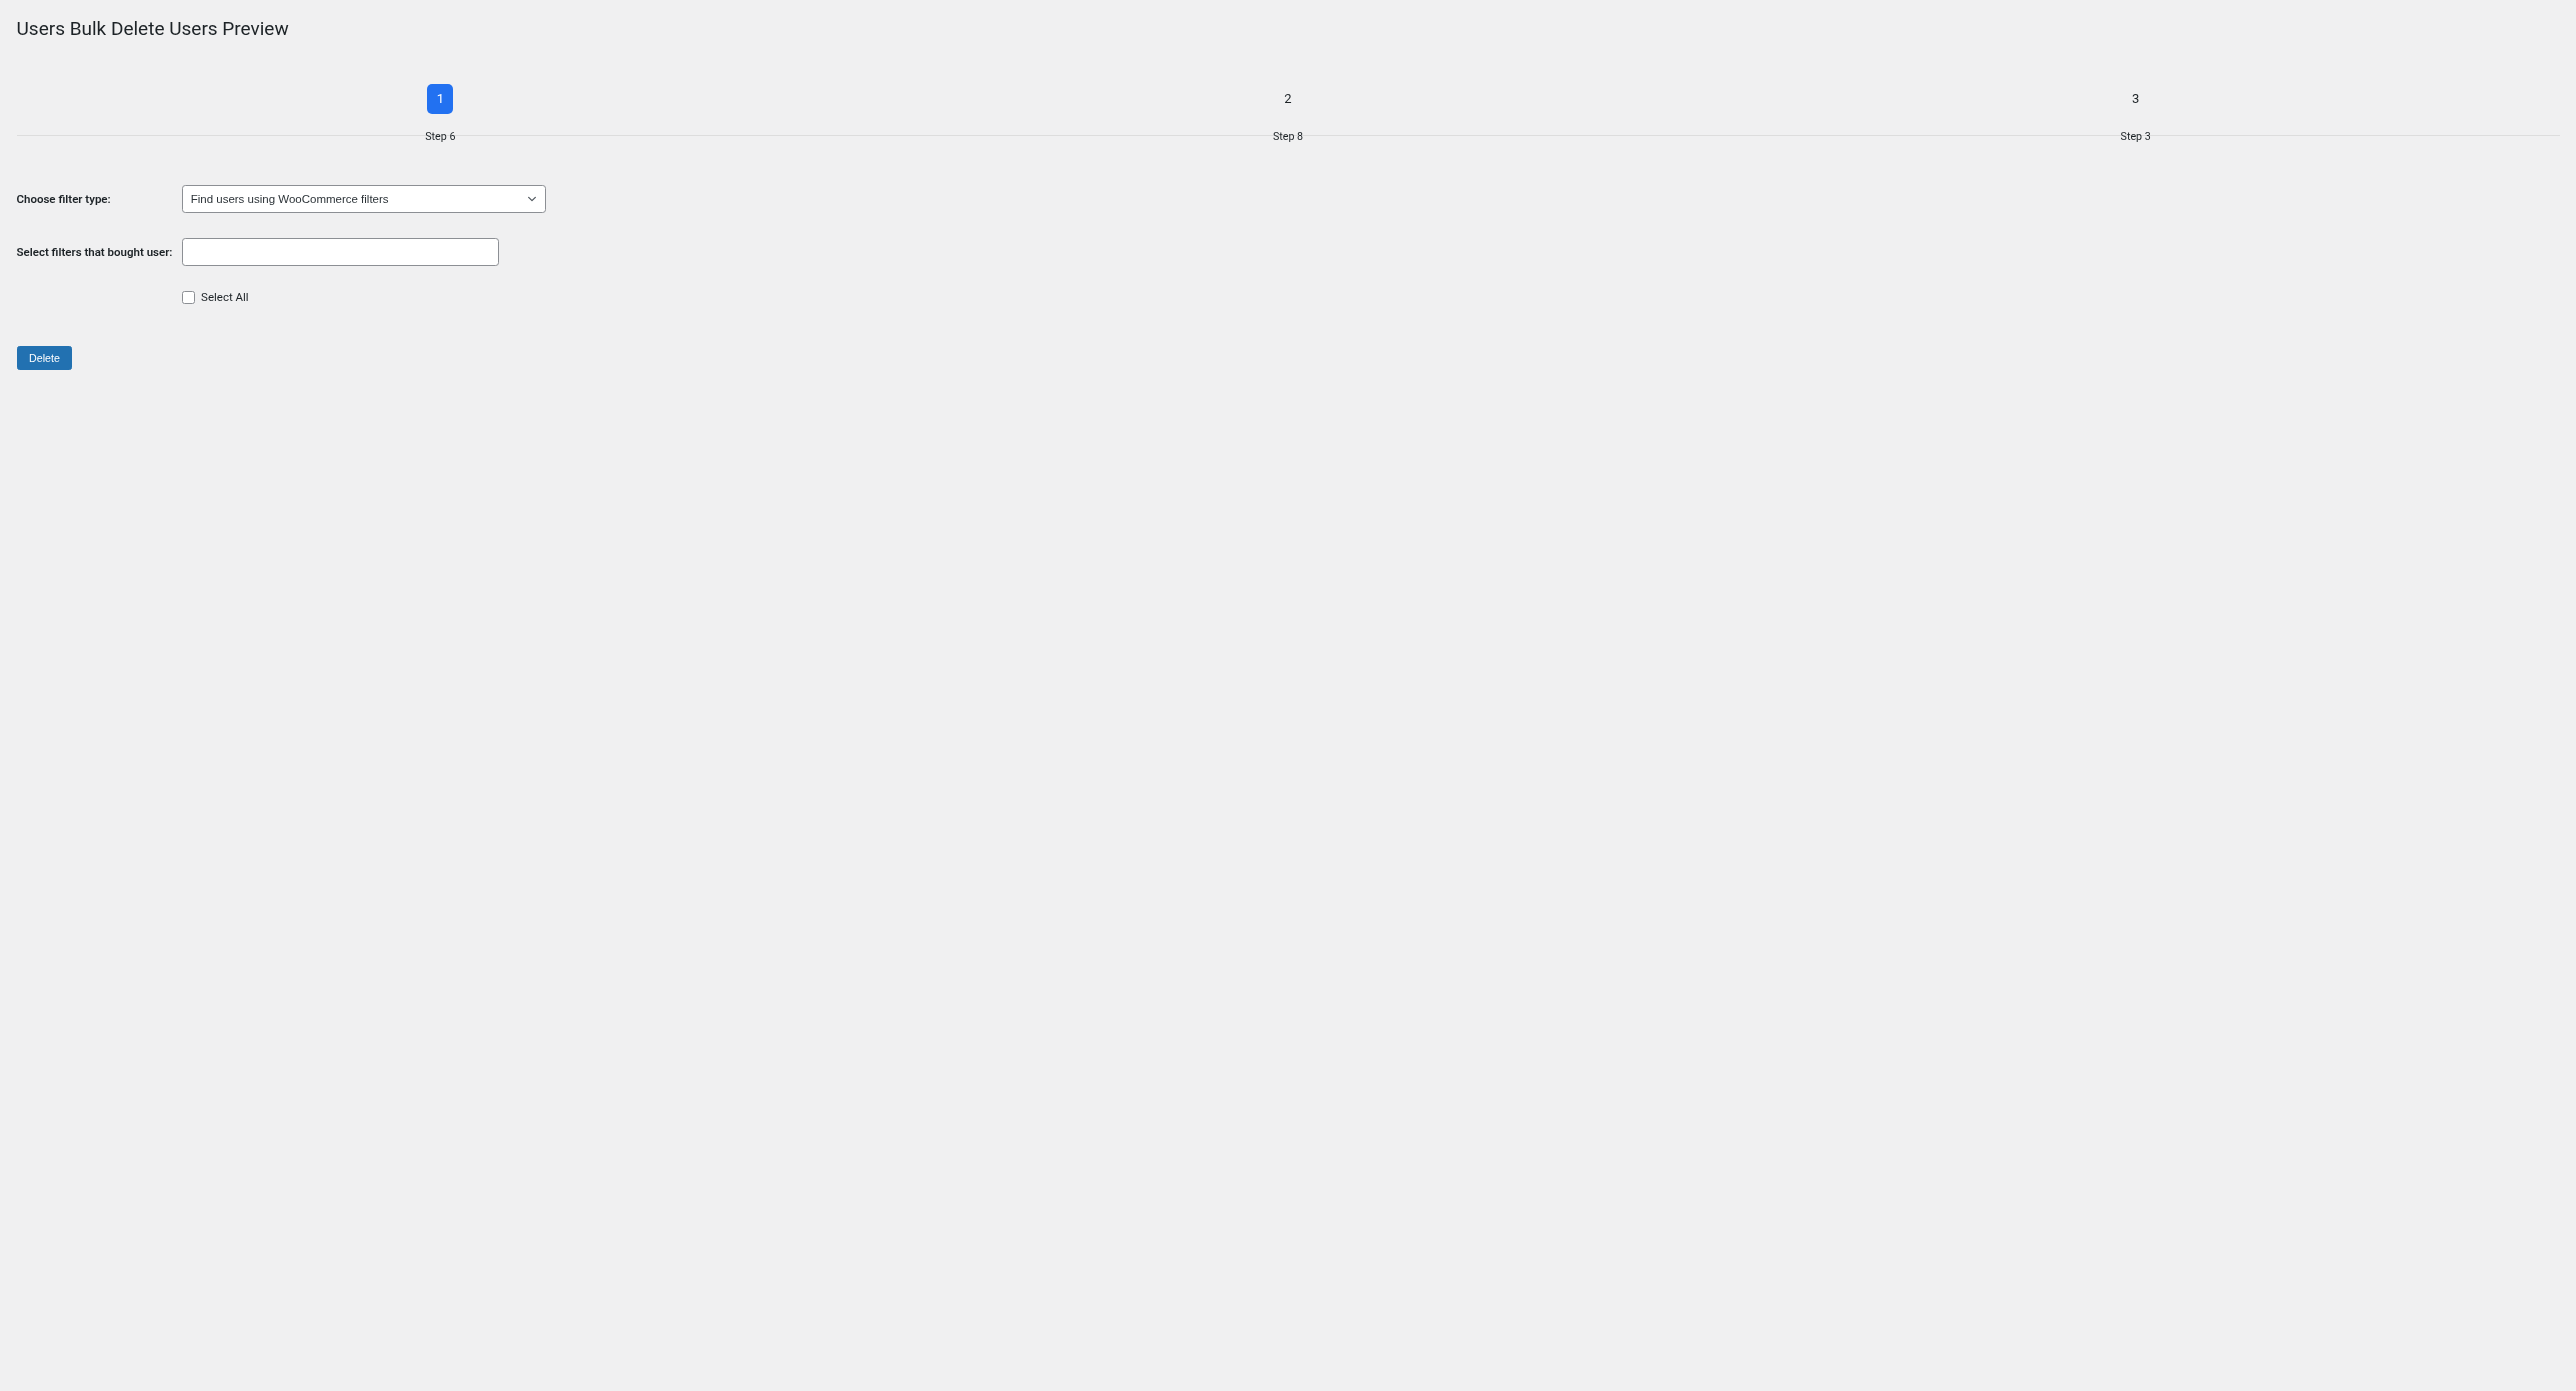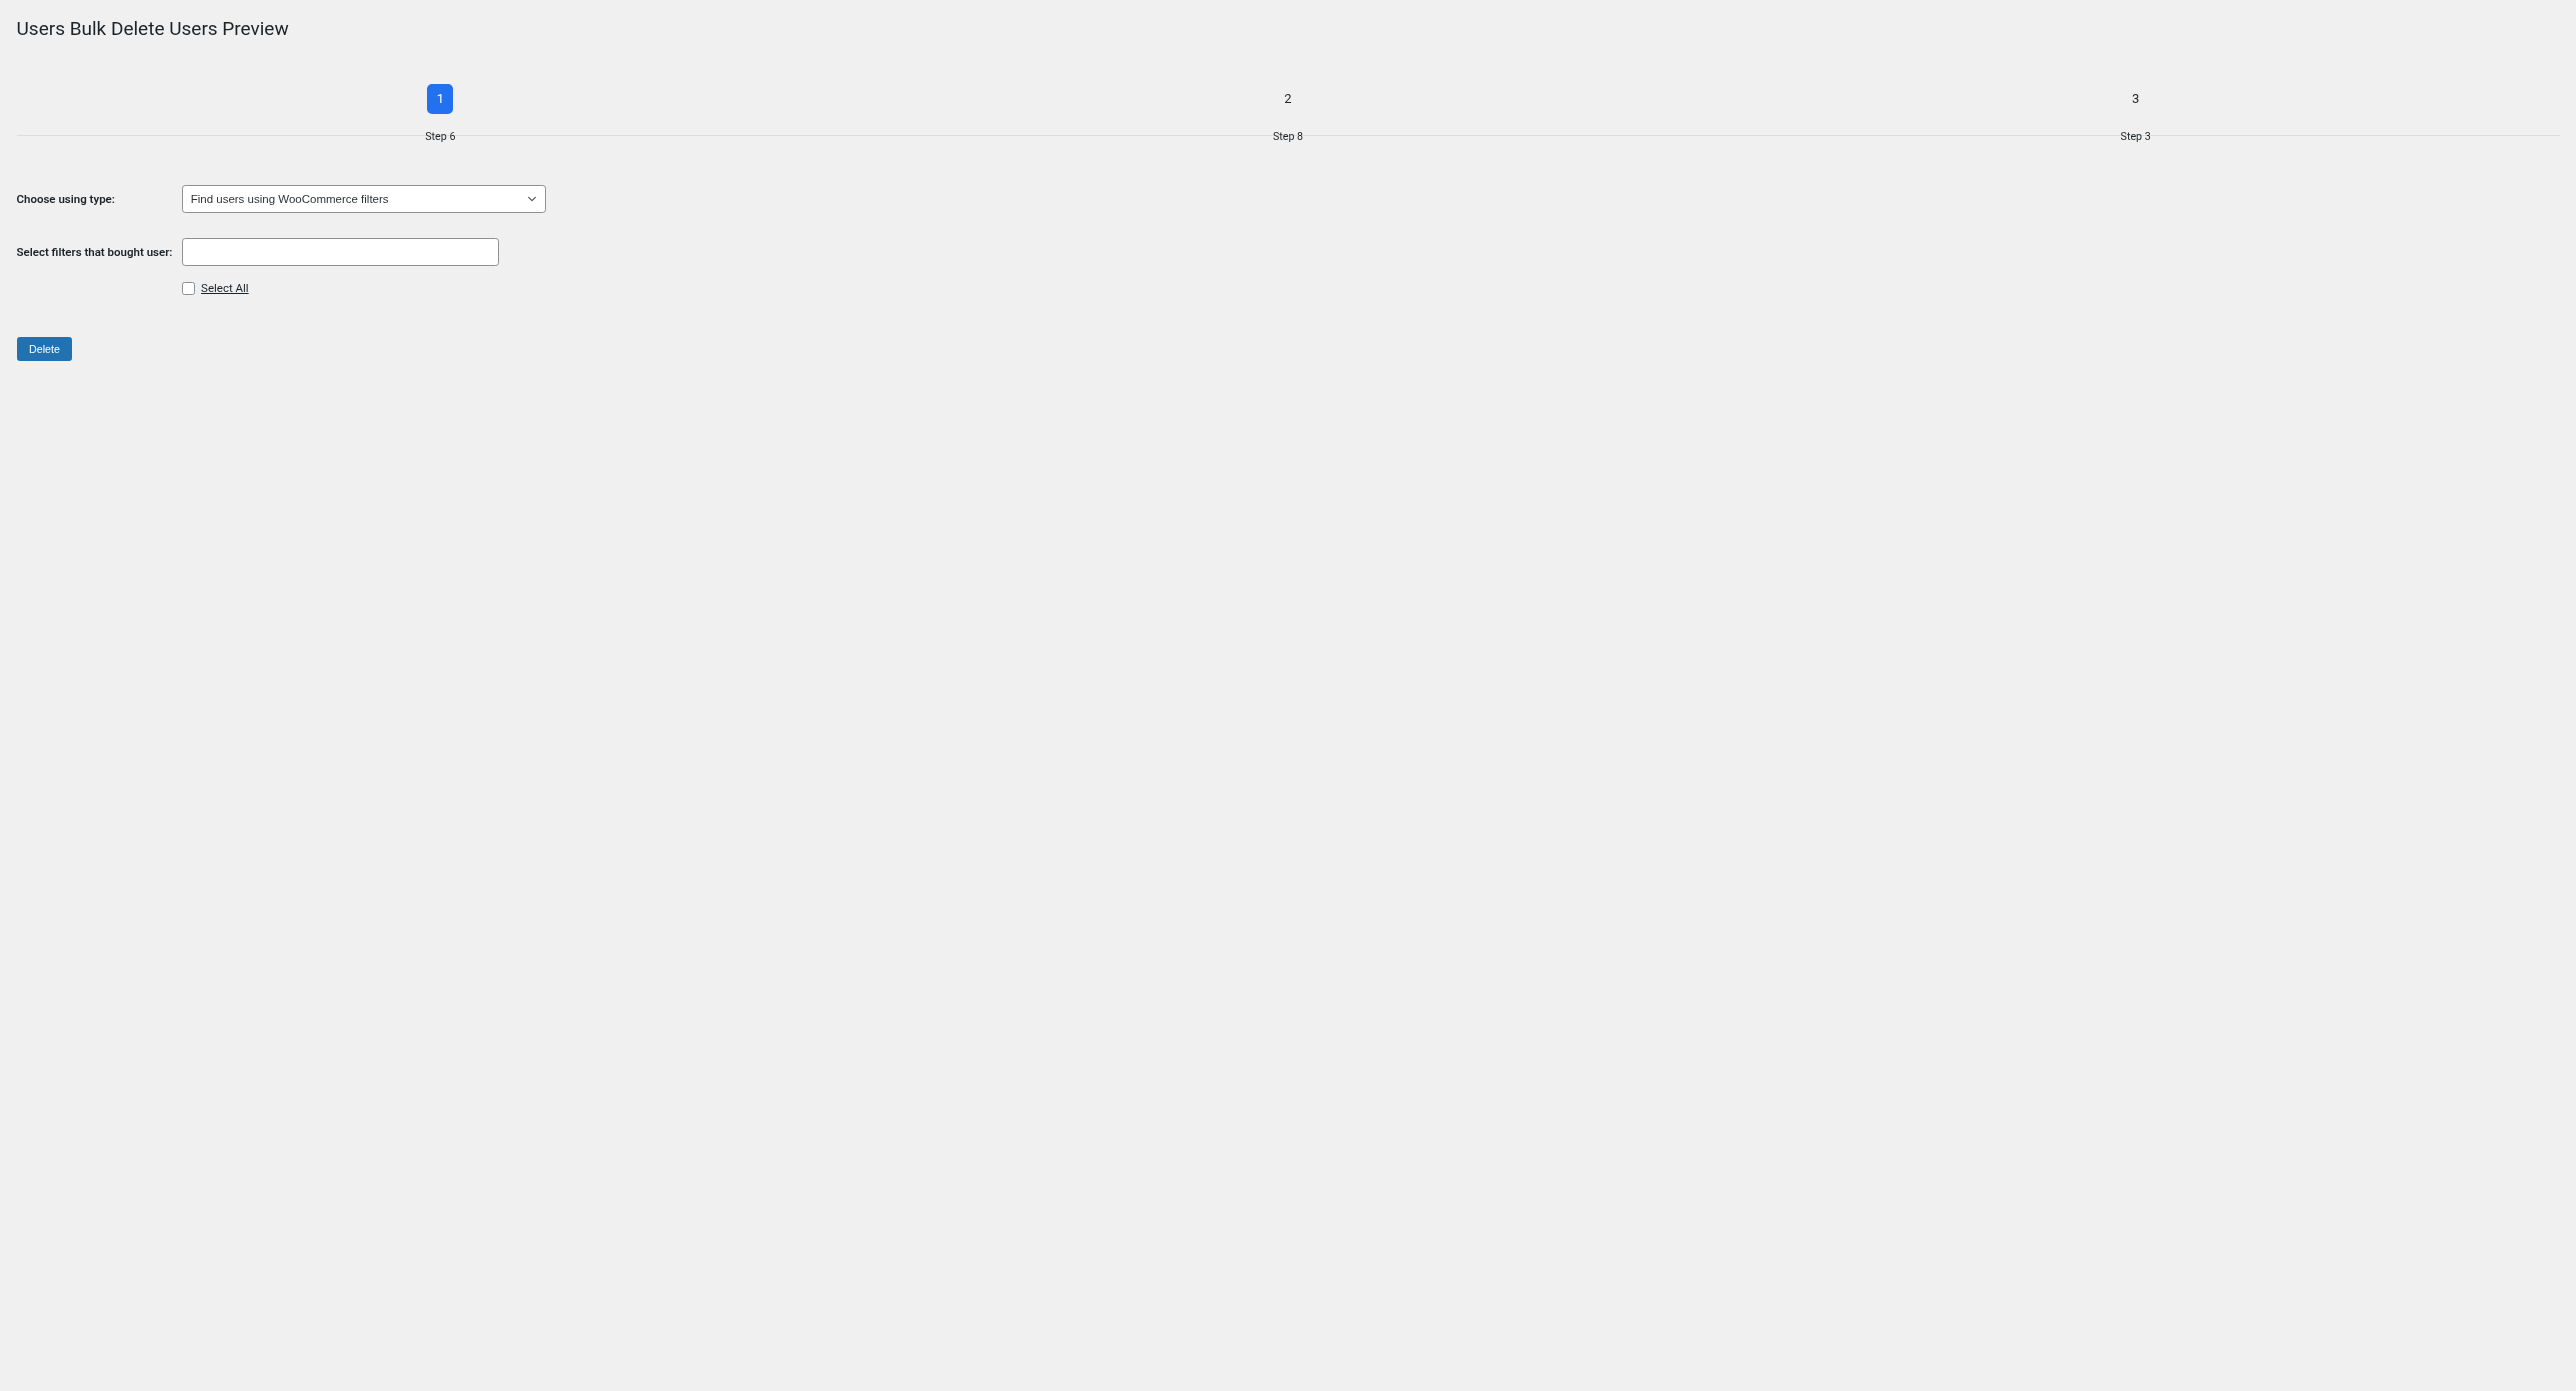--- a/index.html
+++ b/index.html
@@ -111,22 +111,21 @@
       height: 28px;
       padding: 5px 8.2px;
       font-size: 11.5px;
       border: 0.8px solid #8c8f94;
       border-radius: 3.3px;
       background: #fff;
     }
     .checkbox-row {
       display: flex;
       align-items: center;
-      margin-top: 15px;
-      text-decoration: underline;
+      margin-top: 24px;
     }
     .checkbox {
       width: 13px;
       height: 13px;
       border: 0.8px solid #8c8f94;
       border-radius: 2.5px;
       margin-right: 6.6px;
       cursor: pointer;
       appearance: none;
       -webkit-appearance: none;
@@ -164,21 +163,21 @@
     <div class="step-number inactive">2</div>
     <div class="step-label">Step 8</div>
   </div>
   <div class="step">
     <div class="step-number inactive">3</div>
     <div class="step-label">Step 3</div>
   </div>
 </div>
 
 <div class="form-row">
-  <label class="form-label">Choose using type:</label>
+  <label class="form-label">Choose filter type:</label>
   <div class="form-control-wrap">
     <div class="select-wrap">
       <select class="form-select">
         <option>Find users using WooCommerce filters</option>
       </select>
       <span class="select-chevron">
         <svg viewBox="0 0 12 12" width="10" height="10">
             <path d="M2 4 L6 8 L10 4" stroke="#50575e" stroke-width="1.5" fill="none" stroke-linecap="round" stroke-linejoin="round"></path>
           </svg>
       </span>

